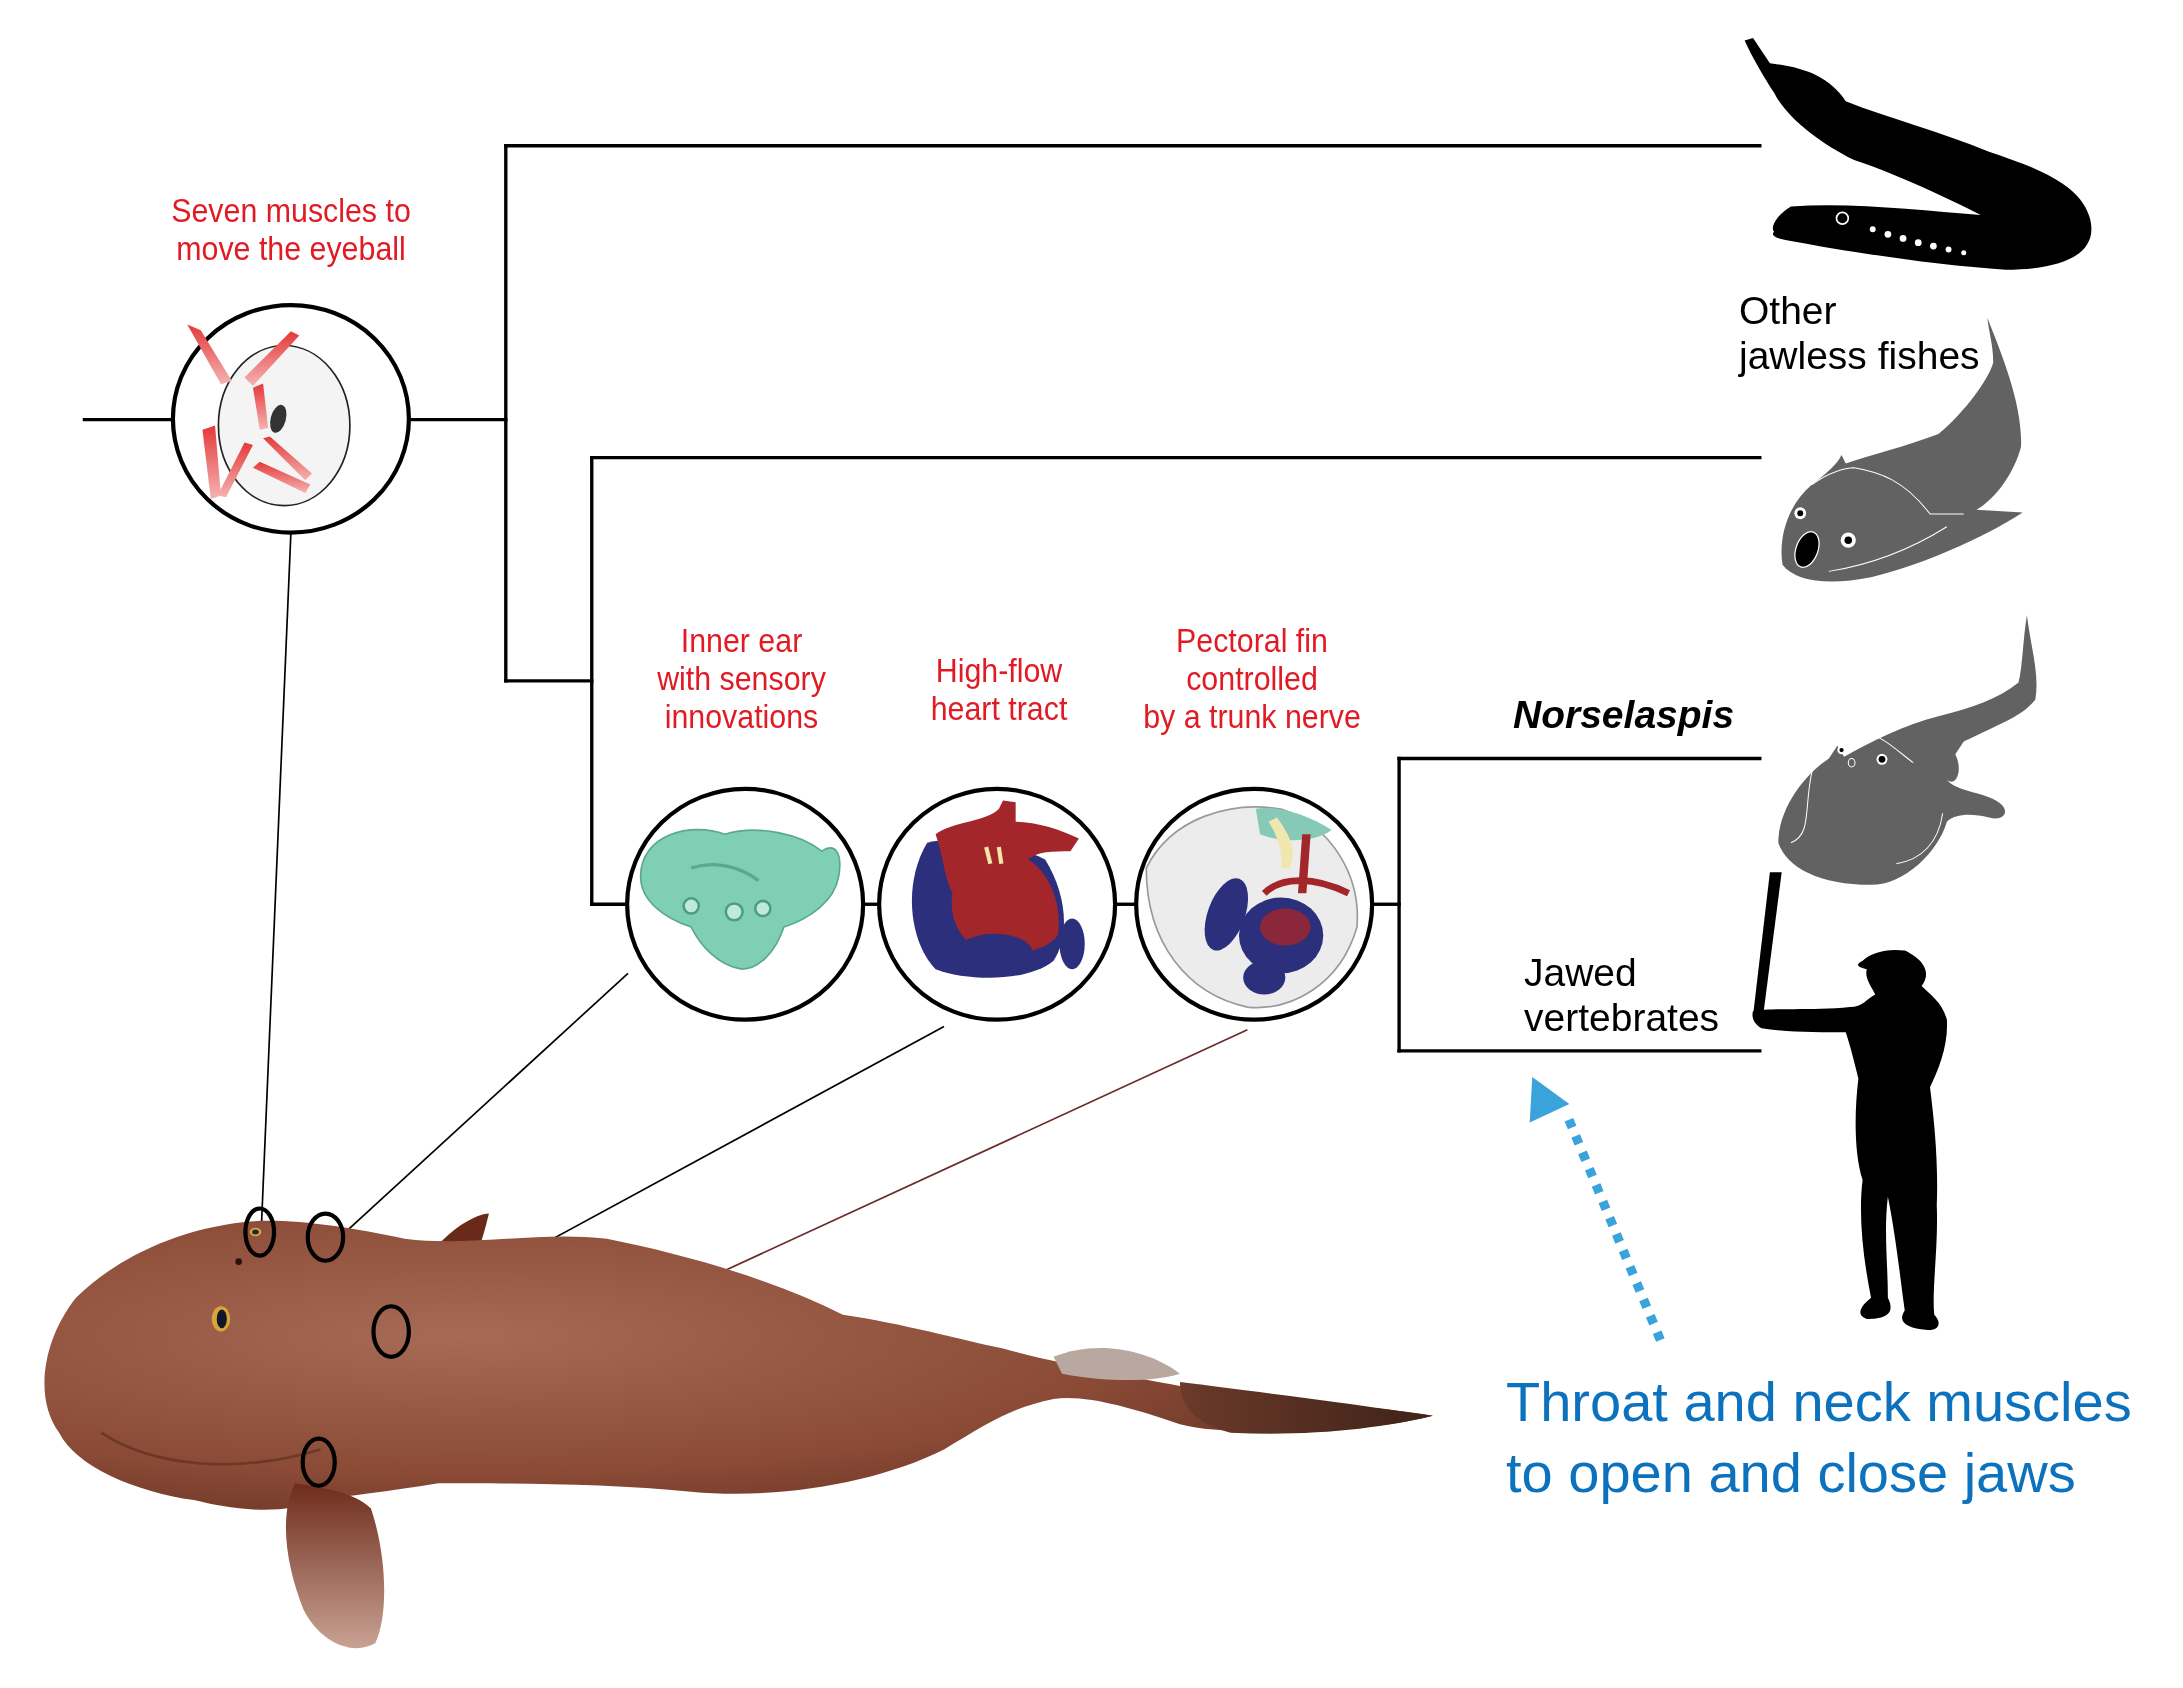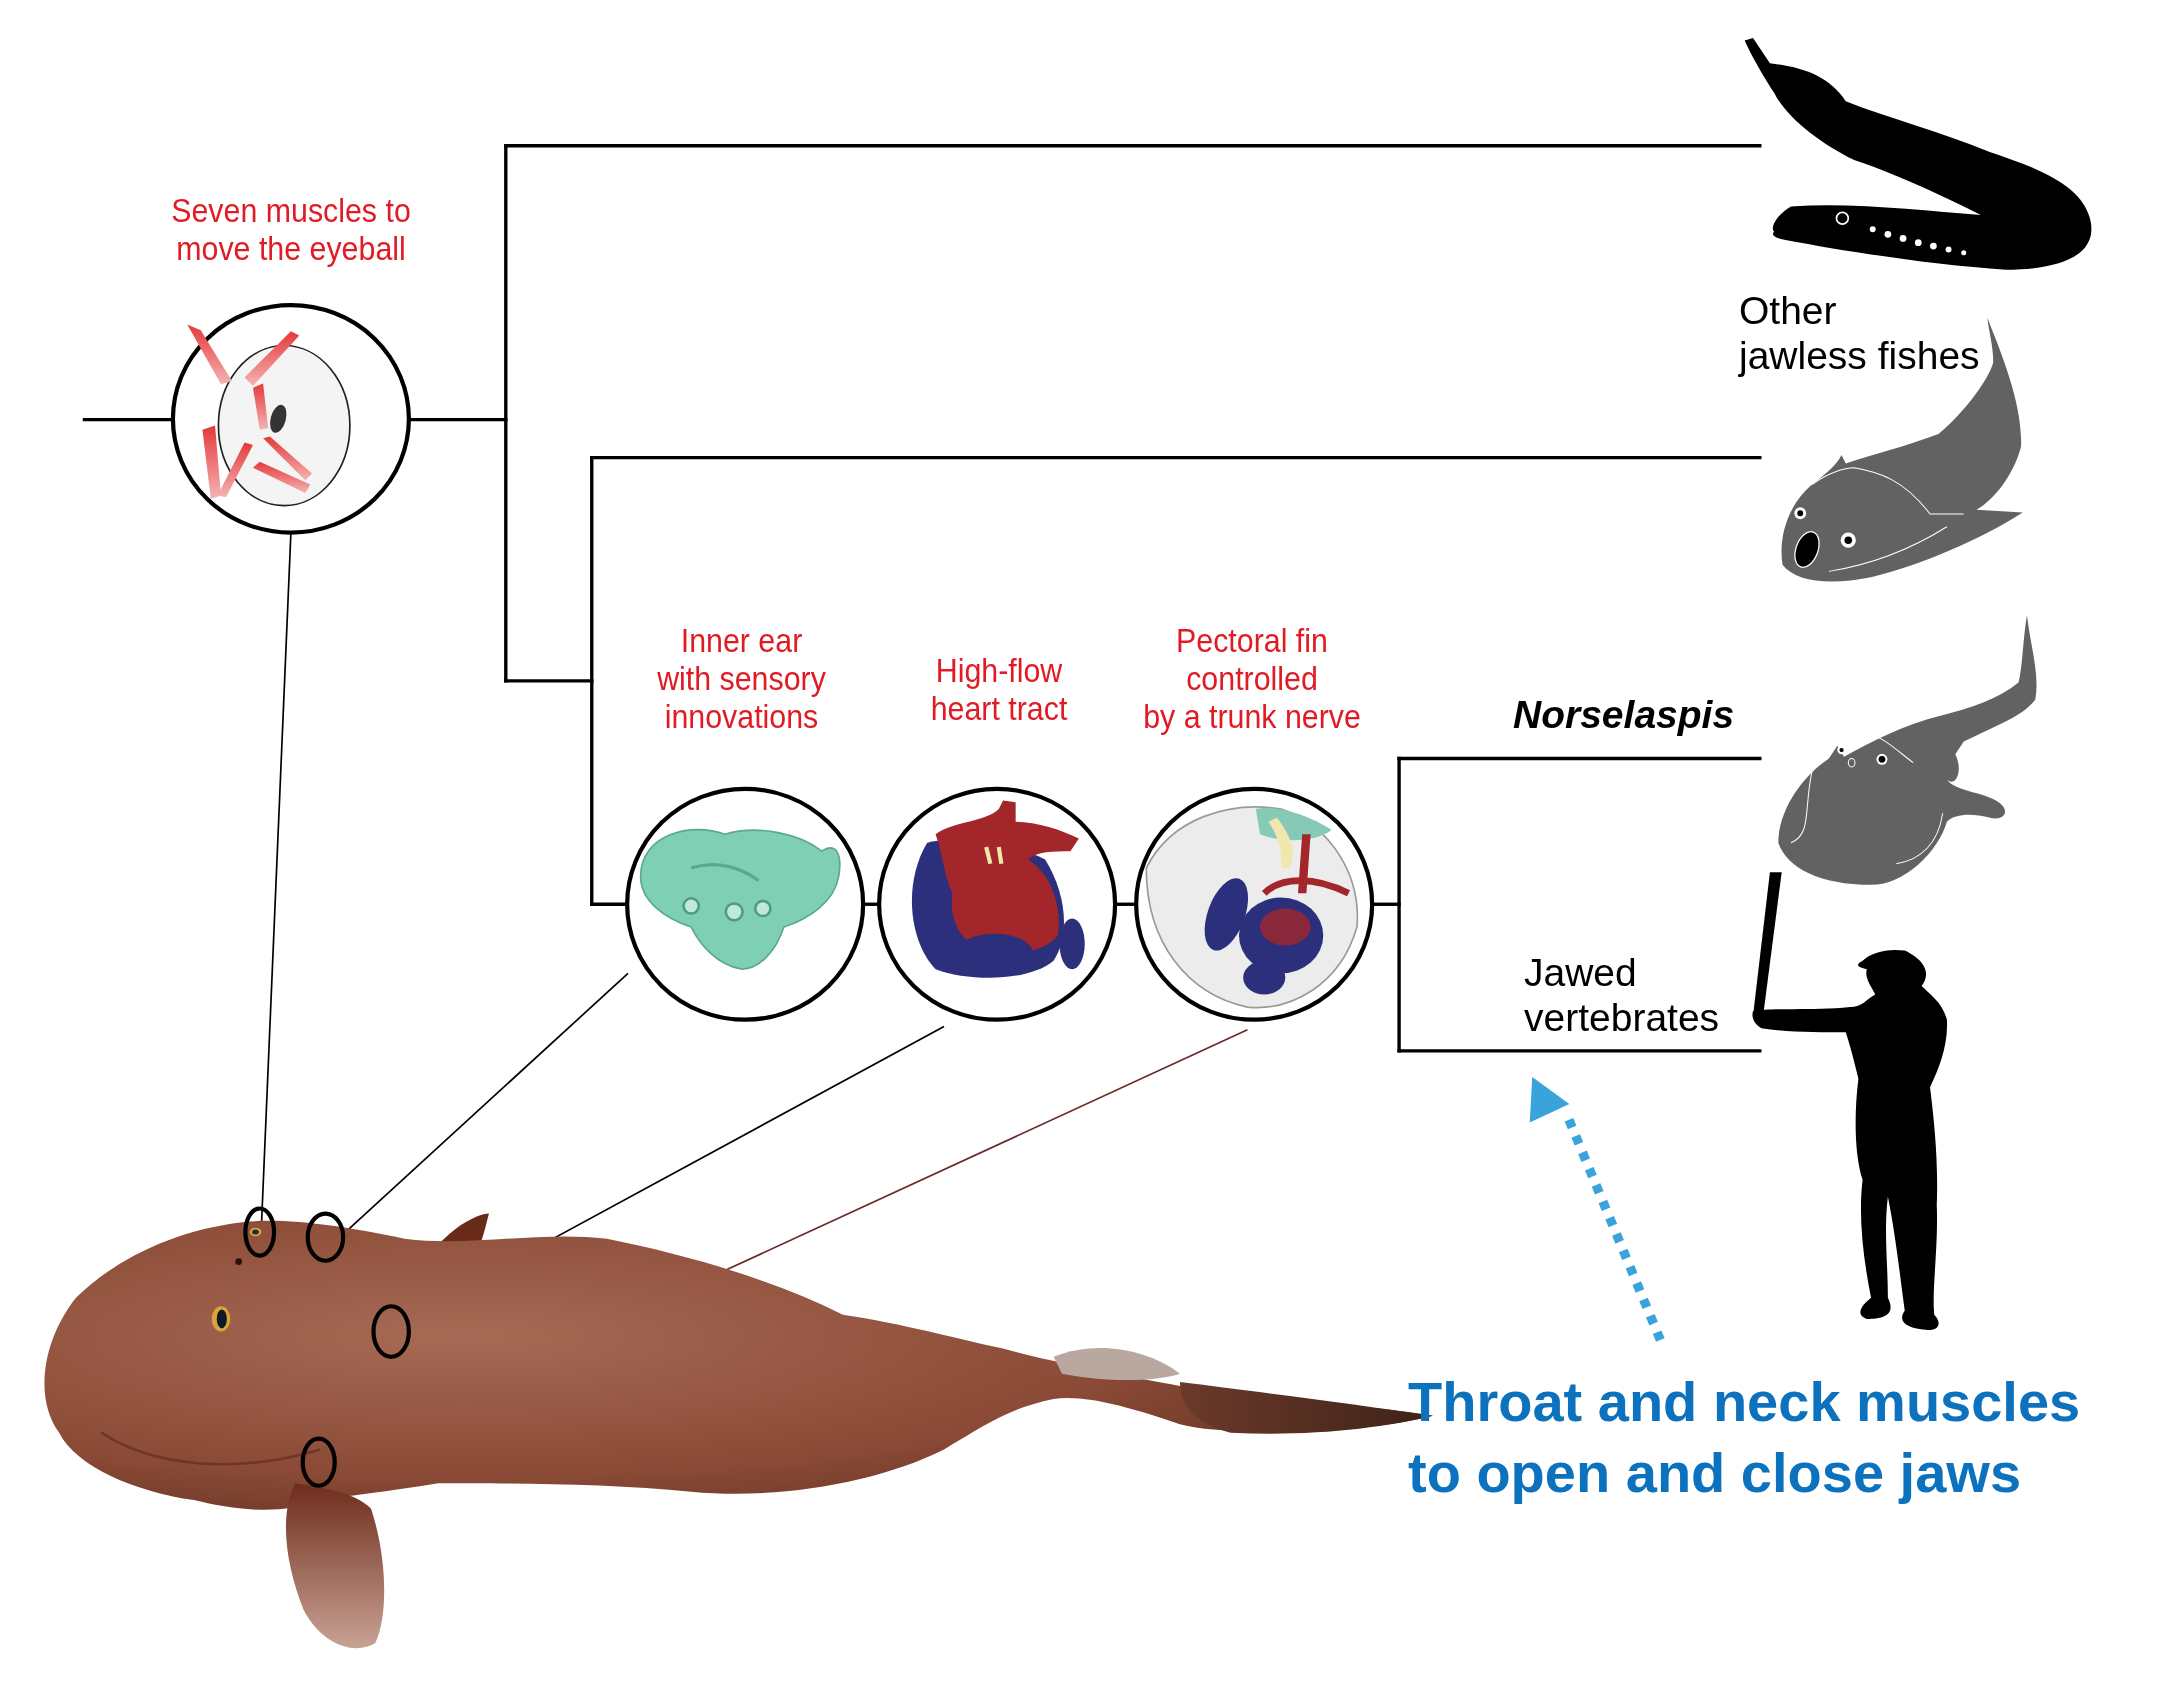--- a/index.html
+++ b/index.html
@@ -184,15 +184,15 @@
 <div class="label red" style="left:1113px; top:622px; width:278px;">Pectoral fin
 controlled
 by a trunk nerve</div>
 
 <div class="label black" style="left:1704px; top:289px;margin-left:35px;">Other
 jawless fishes</div>
 <div class="label italic-bold" style="left:1513px; top:693px;">Norselaspis</div>
 <div class="label black" style="left:1524px; top:951px;">Jawed
 vertebrates</div>
 
-<div class="label blue" style="left:1408px; top:1366px;font-weight:bold;">Throat and neck muscles
+<div class="label blue" style="left:1506px; top:1366px;">Throat and neck muscles
 to open and close jaws</div>
 
 
 </body></html>

